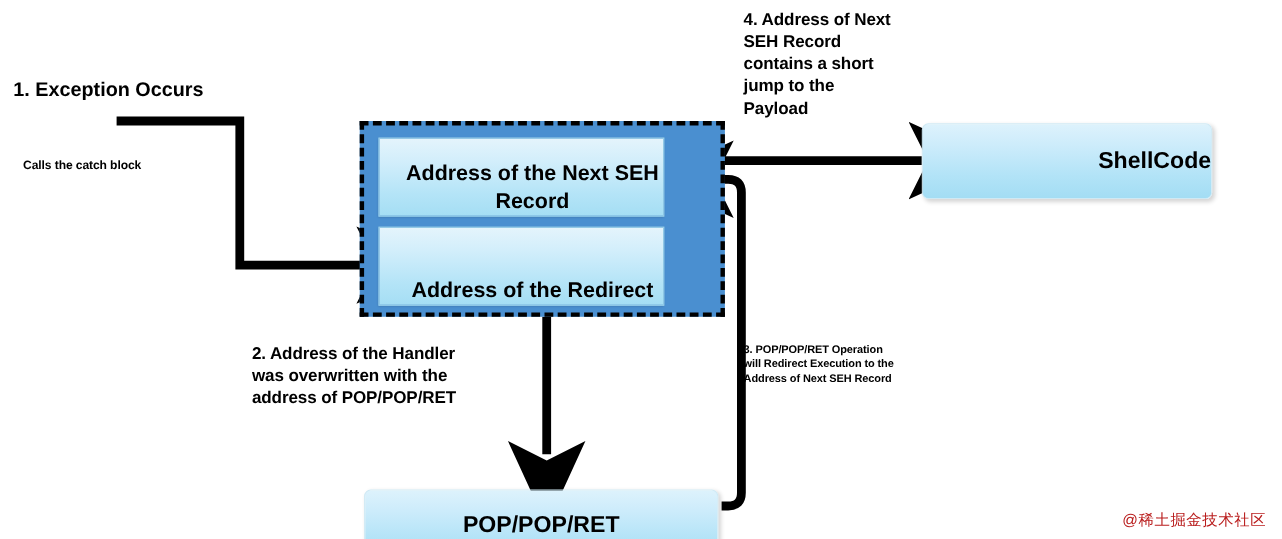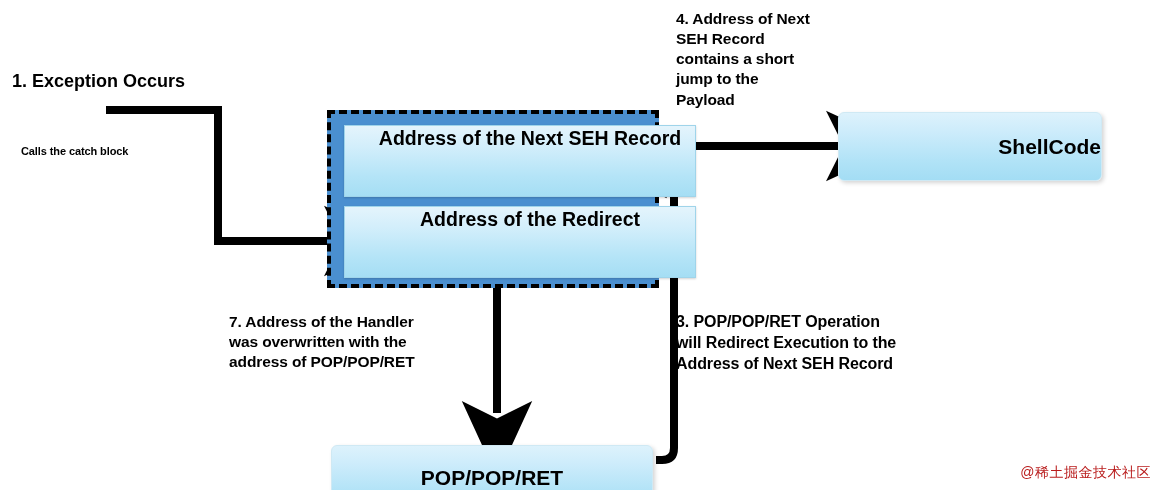--- a/index.html
+++ b/index.html
@@ -51,41 +51,41 @@
     font-size: 15.5px;
   }
   #note-handler {
     left: 229px;
     top: 312px;
     font-size: 15.5px;
   }
   #note-poppopret {
     left: 676px;
     top: 312px;
-    font-size: 16px;
+    font-size: 10px;
   }
 
   
   #seh-frame {
     position: absolute;
     left: 327px;
     top: 110px;
     width: 332px;
     height: 178px;
     border: 4px dashed #000000;
     box-sizing: border-box;
     background: #4a8fd0;
   }
   .seh-slot {
     position: absolute;
     left: 13px;
-    width: 352px;
+    width: 260px;
     box-sizing: border-box;
     display: flex;
-    align-items: flex-start;
+    align-items: flex-end;
     justify-content: center;
     text-align: center;
     font-family: "Liberation Sans", sans-serif;
     font-weight: bold;
     font-size: 19.5px;
     color: #000000;
     line-height: 1.28;
     border: 1px solid #9fd4ea;
     background: linear-gradient(to bottom, #e4f4fc 0%, #d2eefb 30%, #b4e4f7 72%, #a5def4 100%);
     box-shadow: 0 1px 2px rgba(0,0,0,0.18);
@@ -172,21 +172,21 @@
   <div class="note" id="note-exception">1. Exception Occurs</div>
 
   <div class="note" id="note-catch">Calls the catch block</div>
 
   <div class="note" id="note-nextseh">4. Address of Next
 SEH Record
 contains a short
 jump to the
 Payload</div>
 
-  <div class="note" id="note-handler">7. Address of the Handler
+  <div class="note" id="note-handler">2. Address of the Handler
 was overwritten with the
 address of POP/POP/RET</div>
 
   <div class="note" id="note-poppopret">3. POP/POP/RET Operation
 will Redirect Execution to the
 Address of Next SEH Record</div>
 
   <div id="seh-frame">
     <div class="seh-slot" id="seh-slot-next">
       <span>Address of the Next SEH Record</span>

